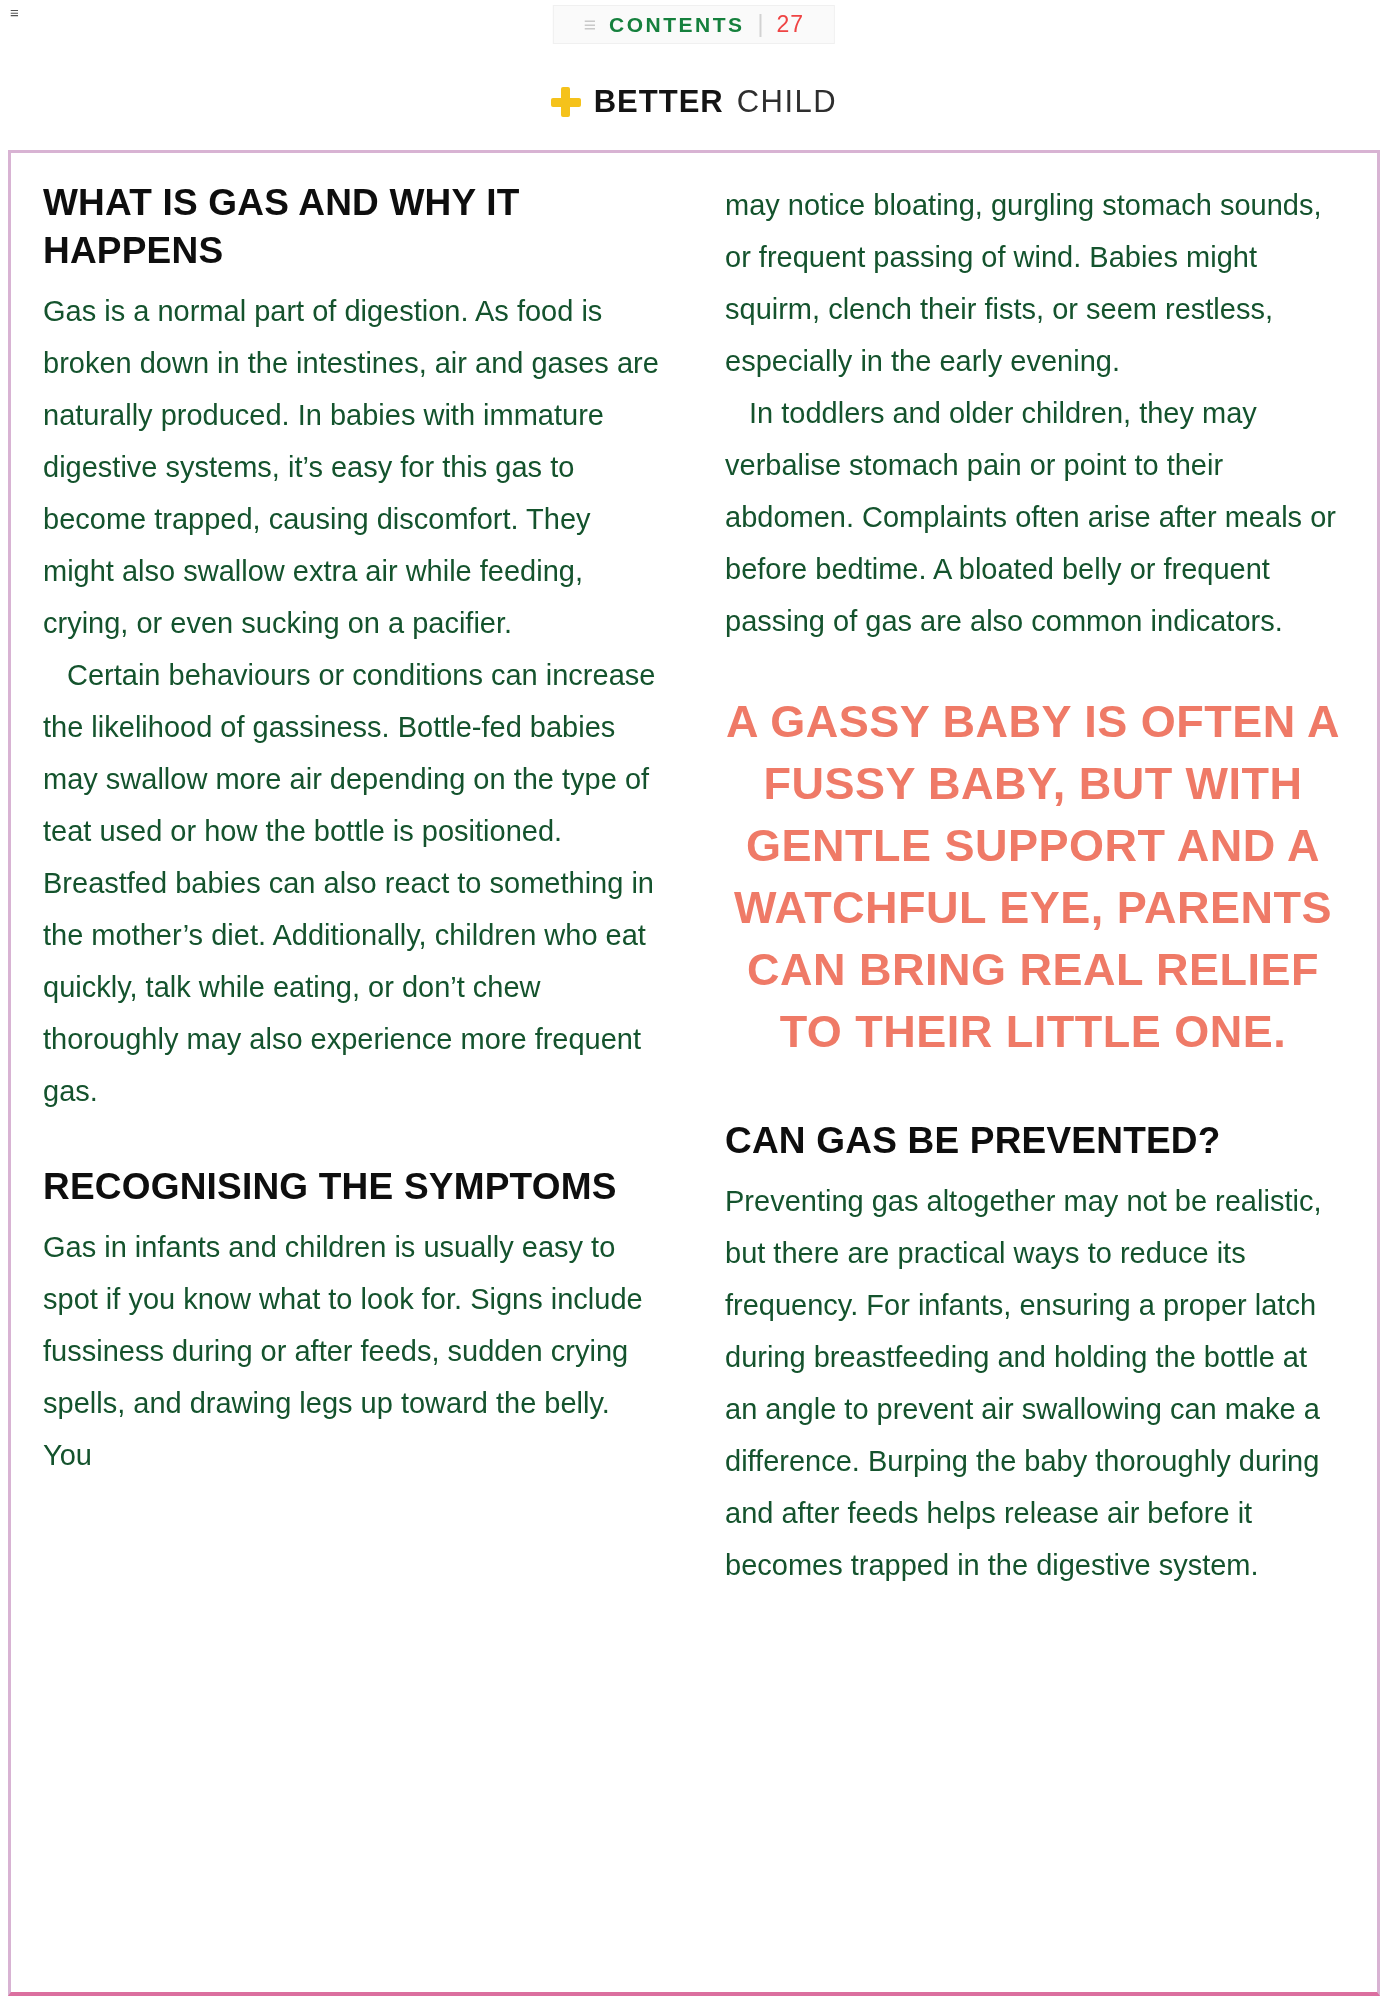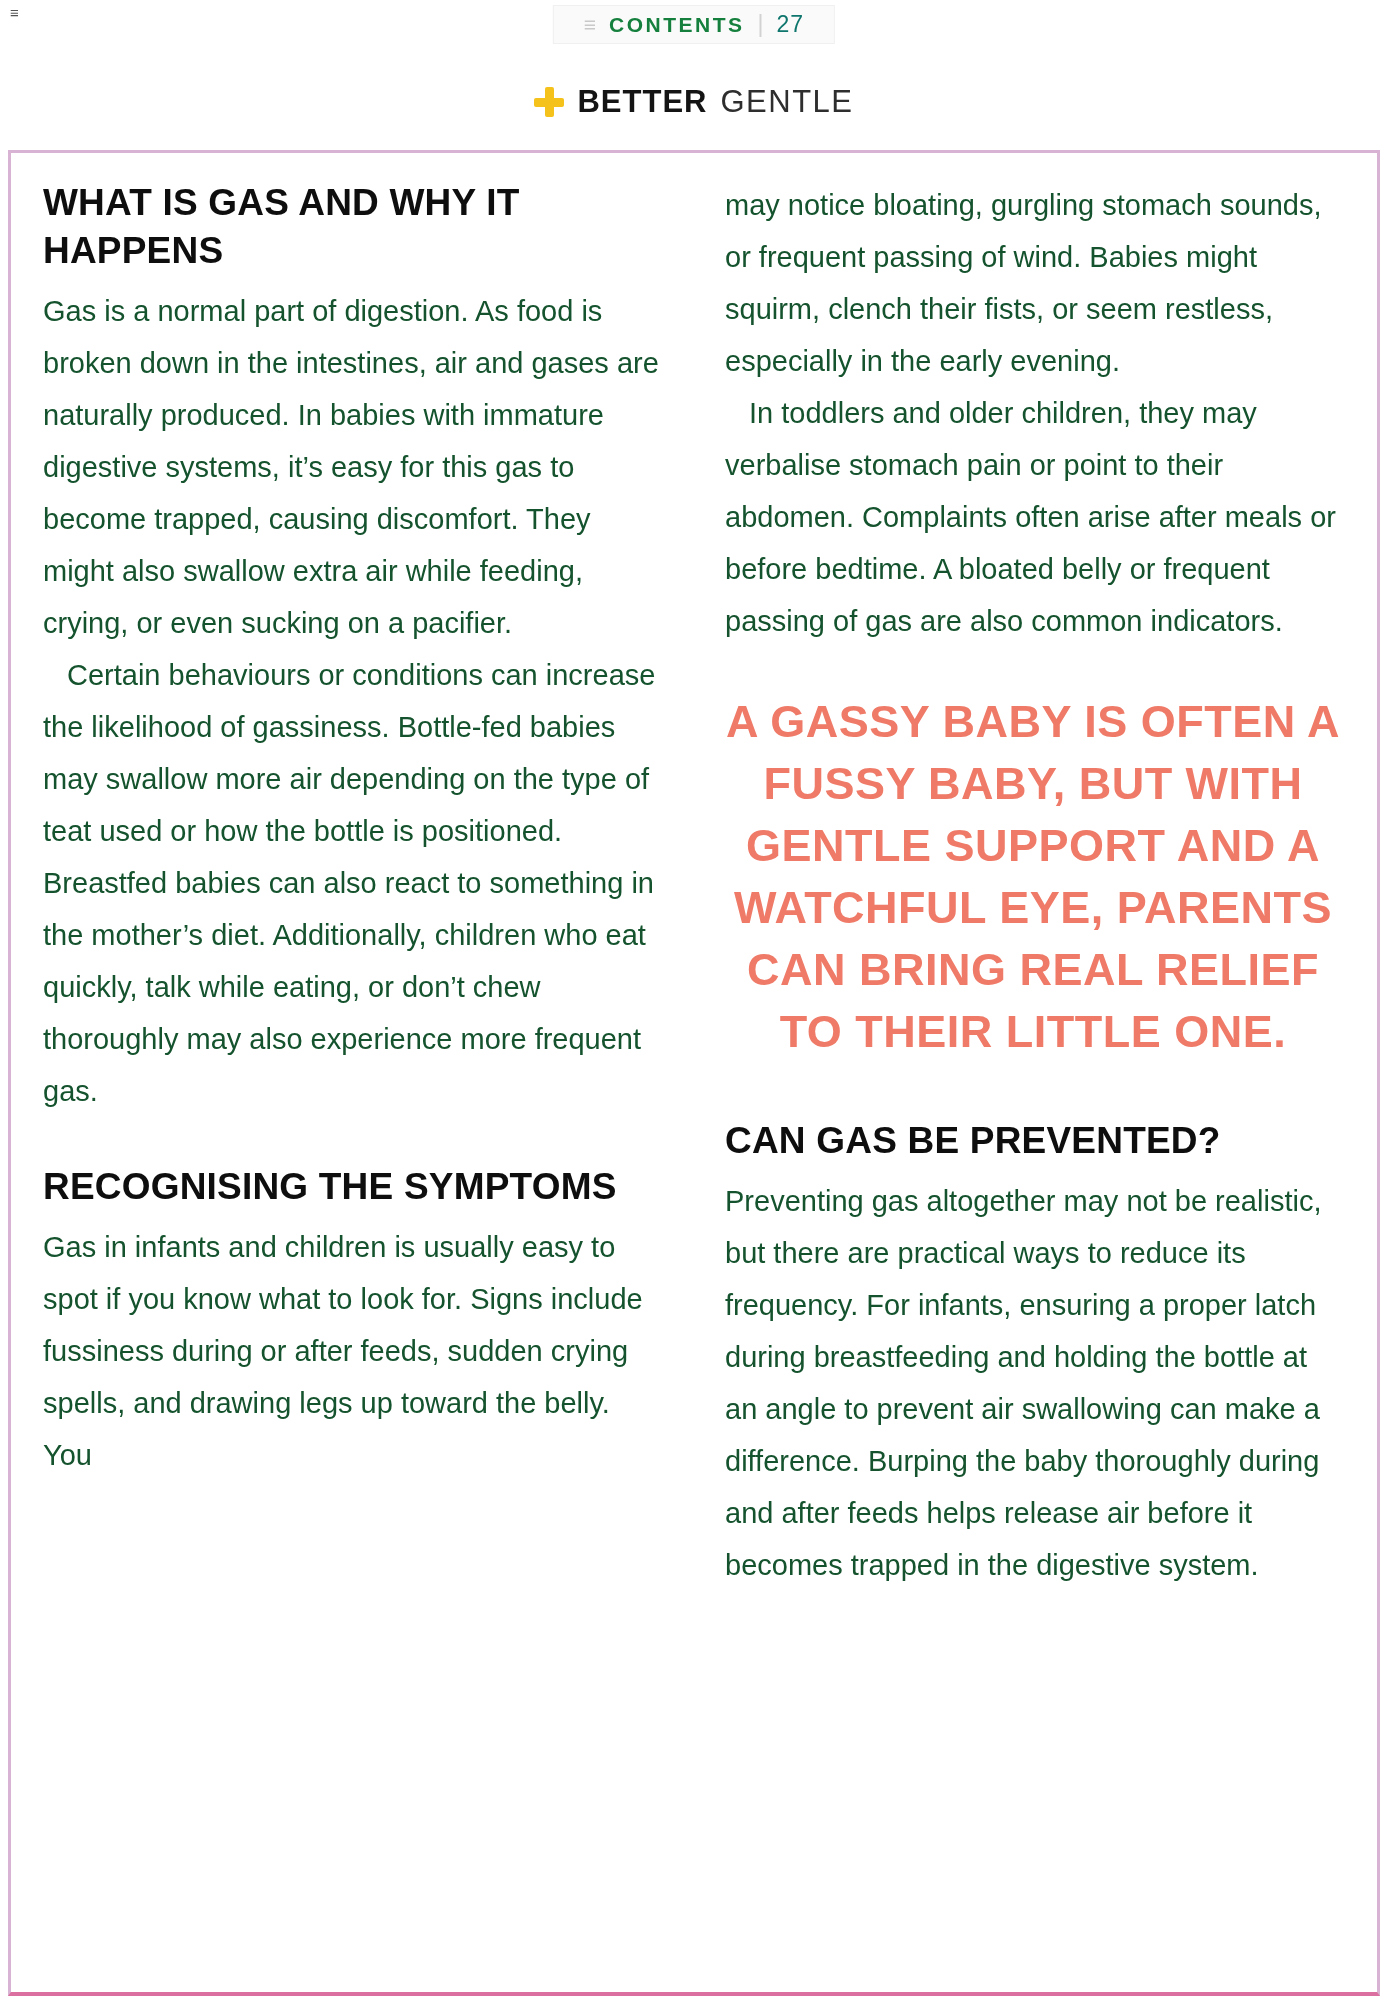--- a/index.html
+++ b/index.html
@@ -37,21 +37,21 @@
   }
   .menu-icon { color: #c9c9c9; font-size: 21px; line-height: 1; }
   .contents-label {
     color: #15803d;
     font-size: 21px;
     font-weight: 700;
     letter-spacing: 2.5px;
     line-height: 1;
   }
   .separator { color: #d2d2d2; font-size: 23px; font-weight: 300; line-height: 1; }
-  .page-number { color: #0f766e; font-size: 23px; letter-spacing: 1px; line-height: 1; }
+  .page-number { color: #ef4444; font-size: 23px; letter-spacing: 1px; line-height: 1; }
 
   
   .logo {
     position: absolute;
     top: 84px;
     left: 0;
     width: 100%;
     text-align: center;
   }
   .logo-inner { display: inline-flex; align-items: center; gap: 13px; }
@@ -146,21 +146,21 @@
     <span class="menu-icon">≡</span>
     <span class="contents-label">CONTENTS</span>
     <span class="separator">|</span>
     <span class="page-number">27</span>
   </div>
 
   <div class="logo">
     <span class="logo-inner">
       <span class="plus-icon"></span>
       <span class="logo-bold">BETTER</span>
-      <span class="logo-light">GENTLE</span>
+      <span class="logo-light">CHILD</span>
     </span>
   </div>
 
   <div class="frame">
 
     <div class="col">
       <h2 class="heading">WHAT IS GAS AND WHY IT HAPPENS</h2>
       <p class="body-para">Gas is a normal part of digestion. As food is broken down in the intestines, air and gases are naturally produced. In babies with immature digestive systems, it’s easy for this gas to become trapped, causing discomfort. They might also swallow extra air while feeding, crying, or even sucking on a pacifier.</p>
       <p class="body-para indent">Certain behaviours or conditions can increase the likelihood of gassiness. Bottle-fed babies may swallow more air depending on the type of teat used or how the bottle is positioned. Breastfed babies can also react to something in the mother’s diet. Additionally, children who eat quickly, talk while eating, or don’t chew thoroughly may also experience more frequent gas.</p>
       <h2 class="heading spaced">RECOGNISING THE SYMPTOMS</h2>

